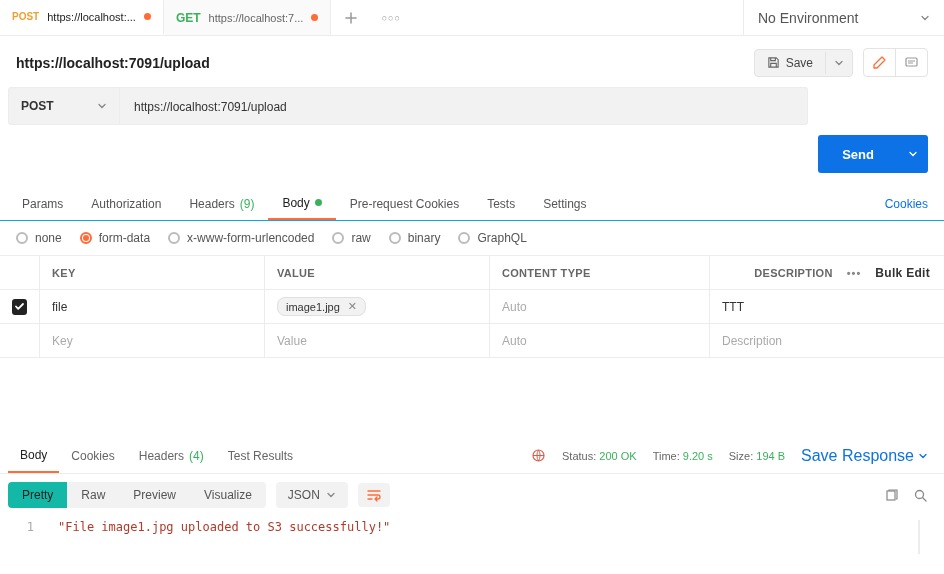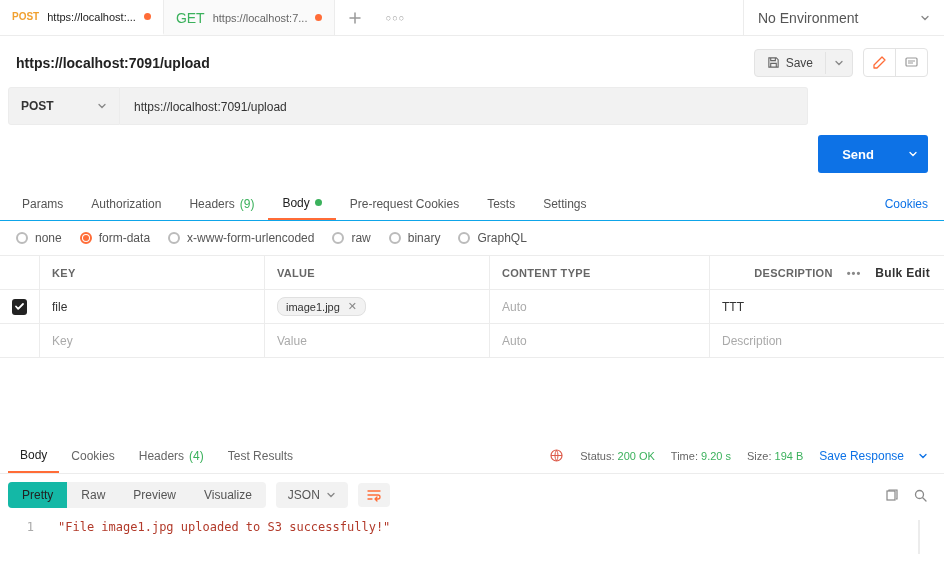--- a/index.html
+++ b/index.html
@@ -27,21 +27,21 @@
   cursor: pointer;
   min-width: 160px;
   font-size: 11px;
 }
 .tab.active {
   border-bottom: 2px solid transparent;
   background: #fff;
 }
 .tab:not(.active) { background: #fafafa; color: #666; }
 .method-post { color: #f0a030; font-weight: 600; font-size: 10px; }
-.method-get { color: #3bb15c; font-weight: 400; font-size: 14px; }
+.method-get { color: #3bb15c; font-weight: 700; font-size: 12px; }
 .tab .dot { width:7px; height:7px; border-radius:50%; background:#ff6c37; margin-left:auto; }
 .tab-add { width: 40px; display:flex; align-items:center; justify-content:center; color:#888; cursor:pointer; }
 .tab-more { width: 40px; display:flex; align-items:center; justify-content:center; color:#888; cursor:pointer; }
 .env-area { margin-left:auto; display:flex; align-items:center; border-left:1px solid #ececec; }
 .env-select { width:200px; padding:16px 14px; display:flex; align-items:center; justify-content:space-between; color:#555; cursor:pointer; font-size:14px; height:100%; }
 
 .title-row { display:flex; align-items:center; padding:12px 16px 10px 16px; gap:10px; }
 .title { font-size:14px; font-weight:600; color:#222; }
 .title-right { margin-left:auto; display:flex; align-items:center; gap:10px; }
 .save-group { display:flex; align-items:center; background:#f2f2f2; border:1px solid #e3e3e3; border-radius:4px; overflow:hidden; }
@@ -87,21 +87,21 @@
 .file-chip .x { color:#888; cursor:pointer; }
 .bulk-edit { color:#333; cursor:pointer; font-size:12px; }
 .more-dots { color:#888; cursor:pointer; letter-spacing:1px; font-weight:700; }
 
 .resp-section { position:absolute; bottom:0; left:0; right:0; background:#fff; }
 .resp-tabs-row { display:flex; align-items:center; padding:0 16px 0 8px; border-bottom:1px solid #ececec; height:36px; gap:0; }
 .resp-tab { padding:0 12px; height:100%; display:flex; align-items:center; gap:5px; color:#666; cursor:pointer; font-size:12px; }
 .resp-tab.active { color:#222; border-bottom:2px solid #ff6c37; font-weight:500; }
 .resp-status-area { margin-left:auto; display:flex; align-items:center; gap:16px; font-size:11px; color:#666; }
 .resp-status-area .val { color:#3bb15c; }
-.resp-status-area .save-link { color:#0d72e6; cursor:pointer; display:flex; align-items:center; gap:14px; font-size:12px; }
+.resp-status-area .save-link { color:#0d72e6; cursor:pointer; display:flex; align-items:center; gap:4px; font-size:16px; }
 .globe-icon { color:#dd5b4a; }
 
 .view-row { display:flex; align-items:center; padding:8px 16px 8px 8px; gap:10px; }
 .view-group { display:flex; background:#f2f2f2; border-radius:4px; overflow:hidden; }
 .view-btn { padding:6px 14px; font-size:12px; color:#555; cursor:pointer; }
 .view-btn.active { background:#14b8a6; color:#222; }
 .format-select { display:flex; align-items:center; gap:6px; background:#f2f2f2; border-radius:4px; padding:6px 12px; font-size:12px; color:#555; cursor:pointer; }
 .wrap-btn { background:#f2f2f2; border-radius:4px; padding:5px 8px; cursor:pointer; }
 .view-right { margin-left:auto; display:flex; gap:14px; }
 .small-icon { color:#888; cursor:pointer; }

